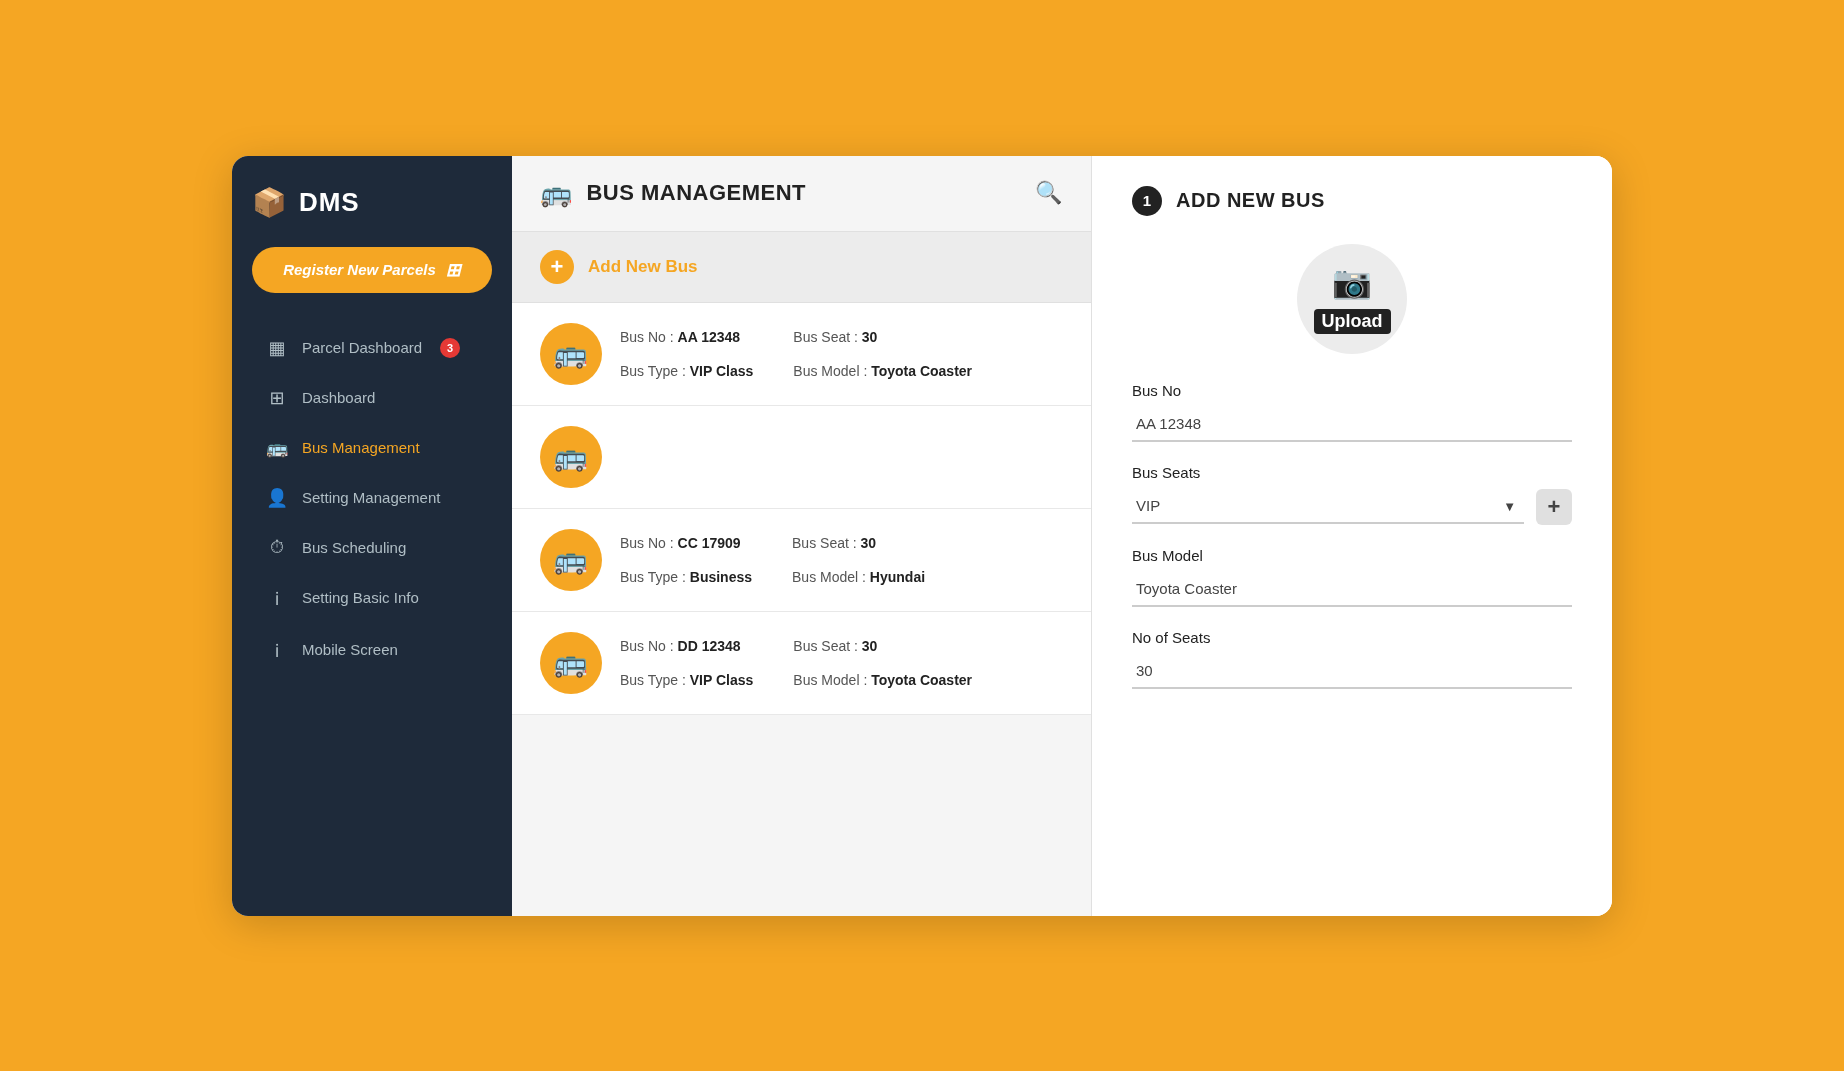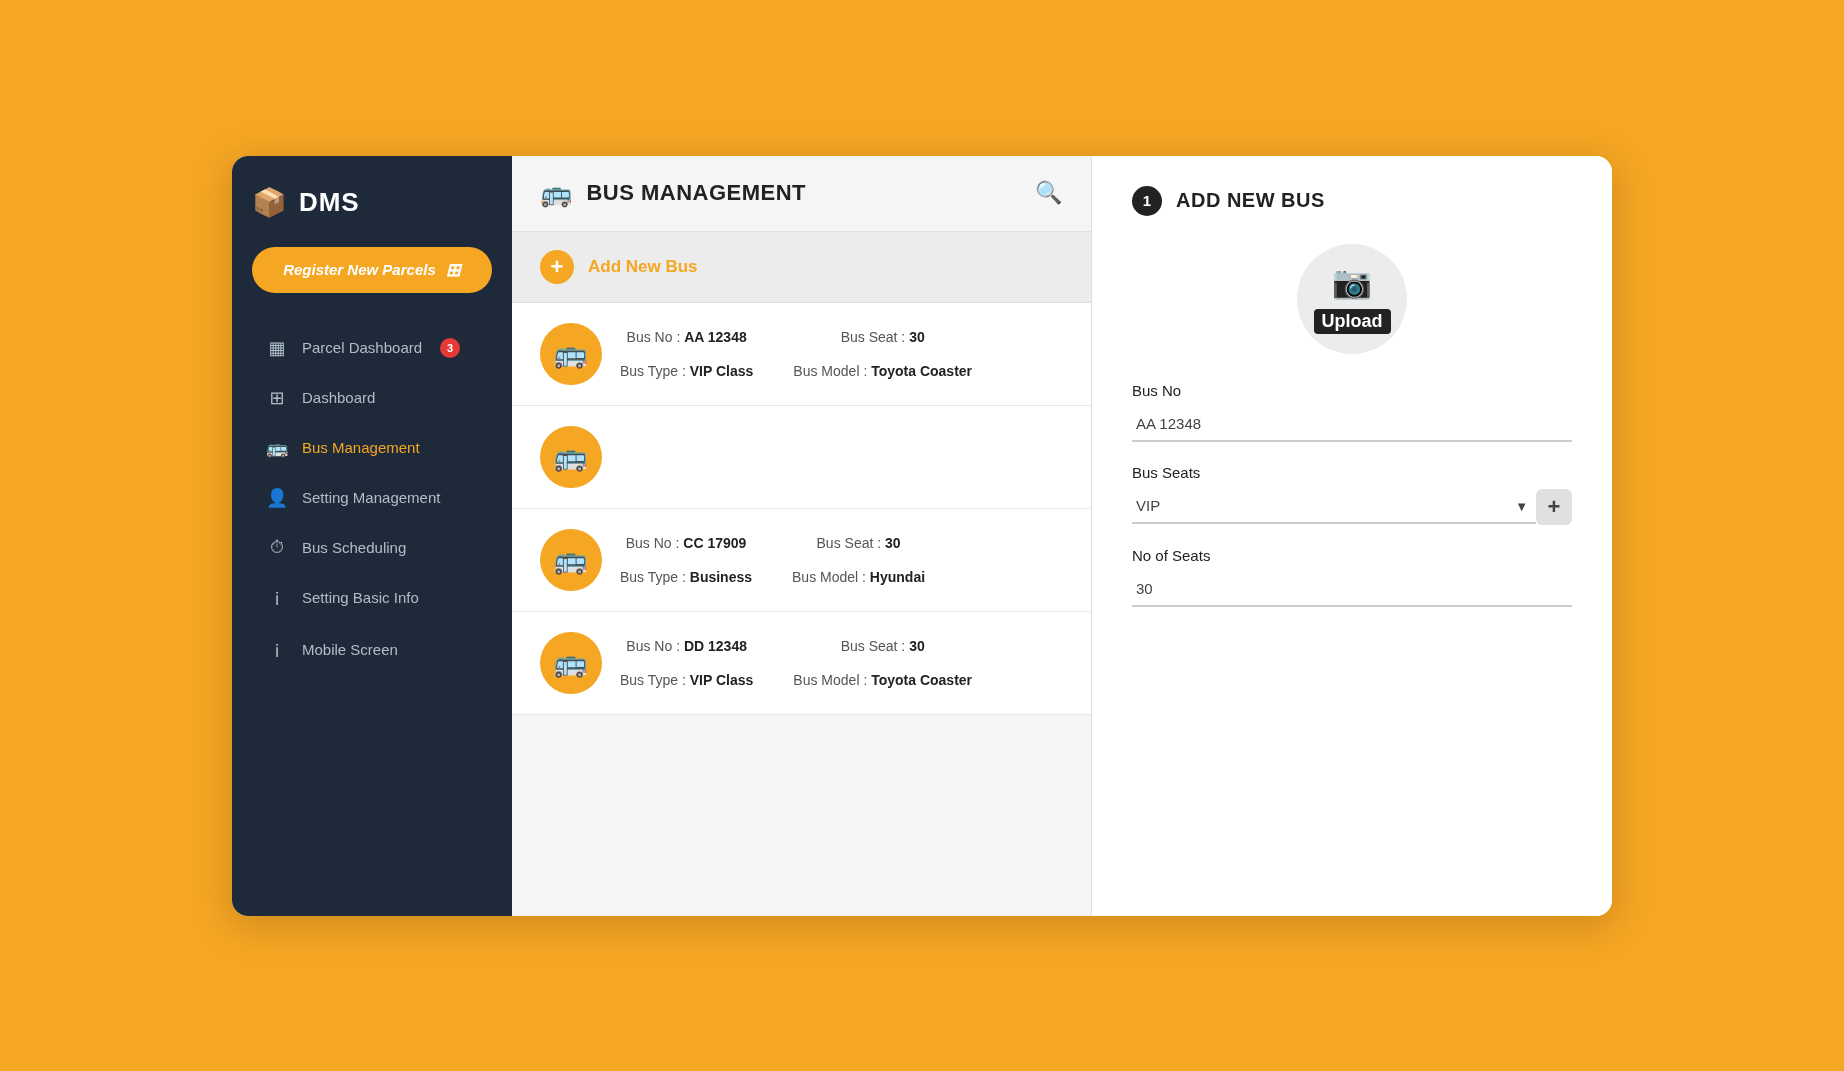--- a/index.html
+++ b/index.html
@@ -201,21 +201,20 @@
       flex-shrink: 0;
     }
     .bus-info {
       display: flex;
       gap: 40px;
     }
     .bus-info-col {
       display: flex;
       flex-direction: column;
       gap: 18px;
-      text-align: center;
     }
     .bus-info-line {
       font-size: 14px;
       color: #555;
     }
     .bus-info-line strong {
       color: #222;
       font-weight: 700;
     }
 
@@ -302,20 +301,21 @@
       border-bottom: 2px solid #ccc;
       padding: 8px 4px;
       font-size: 15px;
       color: #444;
       background: transparent;
       outline: none;
     }
     .bus-type-row {
       display: flex;
       align-items: flex-start;
+      gap: 12px;
     }
     .bus-type-select-wrapper {
       flex: 1;
       position: relative;
     }
     .bus-type-select {
       width: 100%;
       border: none;
       border-bottom: 2px solid #ccc;
       padding: 8px 4px;
@@ -507,20 +507,24 @@
               <option>Economy</option>
               <option>Business</option>
               <option>VIP Class</option>
             </select>
             <span class="select-arrow">▼</span>
           </div>
           <button class="add-type-btn">+</button>
         </div>
       </div>
 
+      <div class="form-field">
+        <label class="form-label">Bus Model</label>
+        <input class="form-input" type="text" value="Toyota Coaster" style="">
+      </div>
 
       <div class="form-field">
         <label class="form-label">No of Seats</label>
         <input class="form-input" type="text" value="30" style="">
       </div>
 
     </div>
 
   </div>
 </div>

